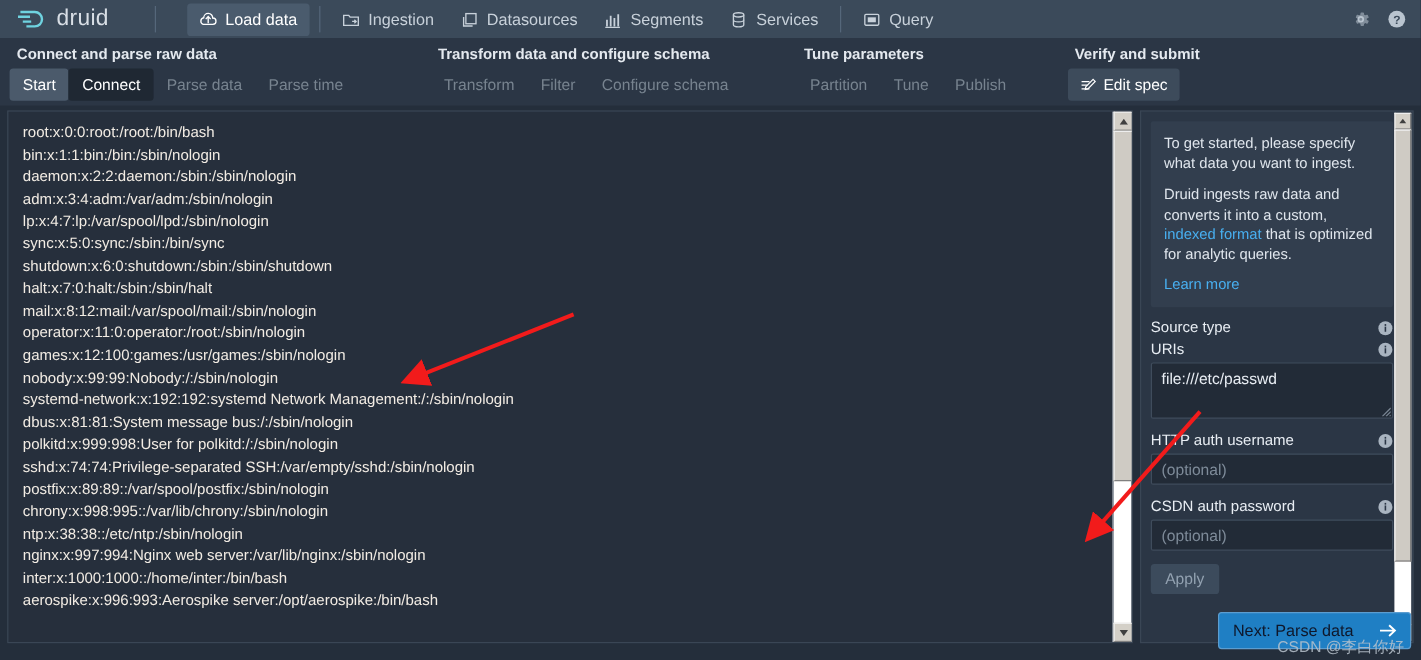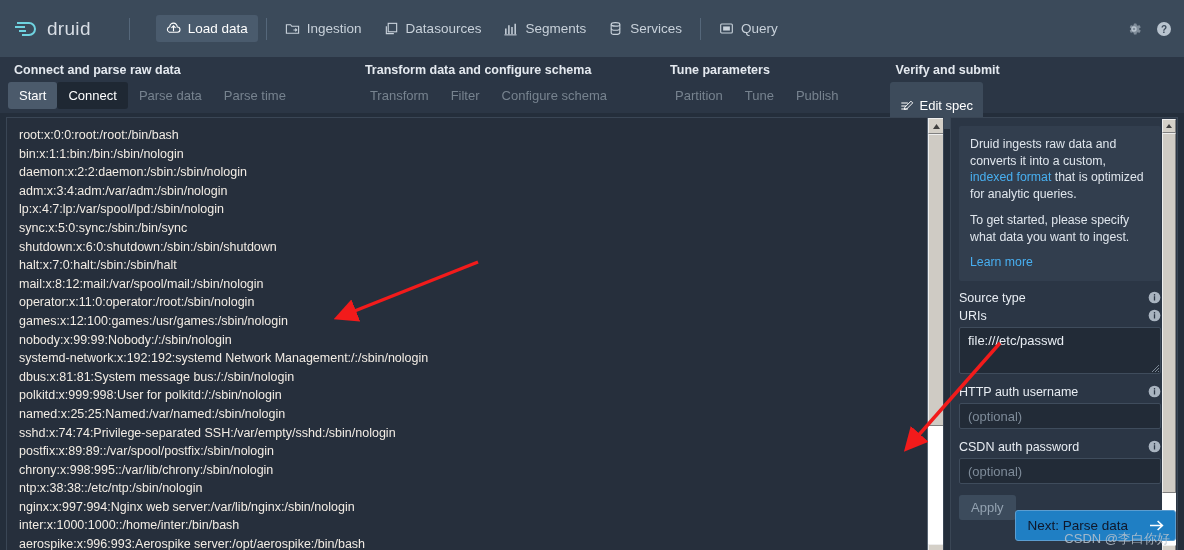--- a/index.html
+++ b/index.html
@@ -5,21 +5,21 @@
   * { box-sizing: border-box; margin: 0; padding: 0; }
   html, body {
     width: 1184px; height: 550px;
     background: #242e3b;
     font-family: "Liberation Sans", sans-serif;
     overflow: hidden;
   }
 
   
   .navbar {
-    height: 57px; width: 100%;
+    height: 32px; width: 100%;
     background: #3b4a5a;
     display: flex; align-items: center;
     padding: 12px 10px;
     position: relative;
     gap: 20px;
   }
   .brand { display: flex; align-items: center; gap: 7px; padding: 0 12px 0 4px; }
   .brand-logo { width: 26px; height: 22px; display: block; }
   .brand-text { color: #d8dee5; font-size: 19px; letter-spacing: .3px; }
   .nav-sep { width: 1px; height: 22px; background: #55677a; margin: 0 6px; }
@@ -54,21 +54,21 @@
     padding: 5px 11px; border-radius: 3px;
     cursor: pointer; white-space: nowrap; line-height: 17px;
   }
   .step-btn.done { background: #4b5a6b; color: #ffffff; }
   .step-btn.active { background: #1f2833; color: #ffffff; }
   .step-btn.disabled { color: #77838f; cursor: default; }
   .group-gap-a { width: 62px; } .group-gap-b { width: 46px; } .group-gap-c { width: 40px; }
   .editspec-btn {
     display: flex; align-items: center; gap: 6px;
     background: #3d4b5b; color: #ffffff; font-size: 13px;
-    padding: 15px 10px; border-radius: 3px; cursor: pointer;
+    padding: 5px 10px; border-radius: 3px; cursor: pointer;
     white-space: nowrap; line-height: 17px;
   }
 
   
   .body-area { display: flex; height: 454px; width: 100%; padding: 4px 6px 6px 6px; gap: 6px; }
 
   
   .raw-panel {
     flex: 1 1 auto; position: relative;
     background: #262f3c;
@@ -121,21 +121,21 @@
   .info-card {
     background: #323e4e; border-radius: 2px;
     padding: 10px 11px 12px 11px; margin-bottom: 10px;
   }
   .info-p { color: #dfe5ec; font-size: 12.3px; line-height: 16.5px; margin-bottom: 10px; }
   .info-p:last-of-type { margin-bottom: 9px; }
   .link { color: #48aff0; cursor: pointer; }
   .learn-more { color: #48aff0; font-size: 12.3px; cursor: pointer; }
 
   .field-label-row {
-    display: flex; align-items: flex-start; justify-content: space-between;
+    display: flex; align-items: flex-end; justify-content: space-between;
     margin: 0 0 4px 0;
   }
   .field-label { color: #e8edf3; font-size: 12.5px; }
   .info-dot { width: 13px; height: 13px; flex: 0 0 13px; cursor: pointer; }
 
   .select-box, .text-input {
     width: 100%; background: #222b37;
     border: 1px solid #3f4c5c; border-radius: 2px;
     color: #e8edf3; font-size: 13px;
     padding: 5px 8px; height: 26px;
@@ -324,21 +324,20 @@
         <div>sync:x:5:0:sync:/sbin:/bin/sync</div>
         <div>shutdown:x:6:0:shutdown:/sbin:/sbin/shutdown</div>
         <div>halt:x:7:0:halt:/sbin:/sbin/halt</div>
         <div>mail:x:8:12:mail:/var/spool/mail:/sbin/nologin</div>
         <div>operator:x:11:0:operator:/root:/sbin/nologin</div>
         <div>games:x:12:100:games:/usr/games:/sbin/nologin</div>
         <div>nobody:x:99:99:Nobody:/:/sbin/nologin</div>
         <div>systemd-network:x:192:192:systemd Network Management:/:/sbin/nologin</div>
         <div>dbus:x:81:81:System message bus:/:/sbin/nologin</div>
         <div>polkitd:x:999:998:User for polkitd:/:/sbin/nologin</div>
-        <div>named:x:25:25:Named:/var/named:/sbin/nologin</div>
         <div>sshd:x:74:74:Privilege-separated SSH:/var/empty/sshd:/sbin/nologin</div>
         <div>postfix:x:89:89::/var/spool/postfix:/sbin/nologin</div>
         <div>chrony:x:998:995::/var/lib/chrony:/sbin/nologin</div>
         <div>ntp:x:38:38::/etc/ntp:/sbin/nologin</div>
         <div>nginx:x:997:994:Nginx web server:/var/lib/nginx:/sbin/nologin</div>
         <div>inter:x:1000:1000::/home/inter:/bin/bash</div>
         <div>aerospike:x:996:993:Aerospike server:/opt/aerospike:/bin/bash</div>
       </div>
 
     <div class="scroll-track">
@@ -353,22 +352,22 @@
           <path d="M0 0 L7 0 L3.5 5 Z" fill="#404040"></path>
         </svg>
       </div>
     </div>
   </div>
 
   <div class="side-panel">
     <div class="side-inner">
 
       <div class="info-card">
+        <div class="info-p">To get started, please specify what data you want to ingest.</div>
         <div class="info-p"><span>Druid ingests raw data and converts it into a custom, </span><span class="link">indexed format</span><span> that is optimized for analytic queries.</span></div>
-        <div class="info-p">To get started, please specify what data you want to ingest.</div>
         <div class="learn-more">Learn more</div>
       </div>
 
       
       <div class="field-label-row">
         <span class="field-label">Source type</span>
         <svg class="info-dot" viewBox="0 0 14 14">
           <circle cx="7" cy="7" r="6.3" fill="#a9b4c0"></circle>
           <rect x="6.3" y="5.6" width="1.4" height="4.6" fill="#2b3645"></rect>
           <rect x="6.3" y="3.3" width="1.4" height="1.6" fill="#2b3645"></rect>

